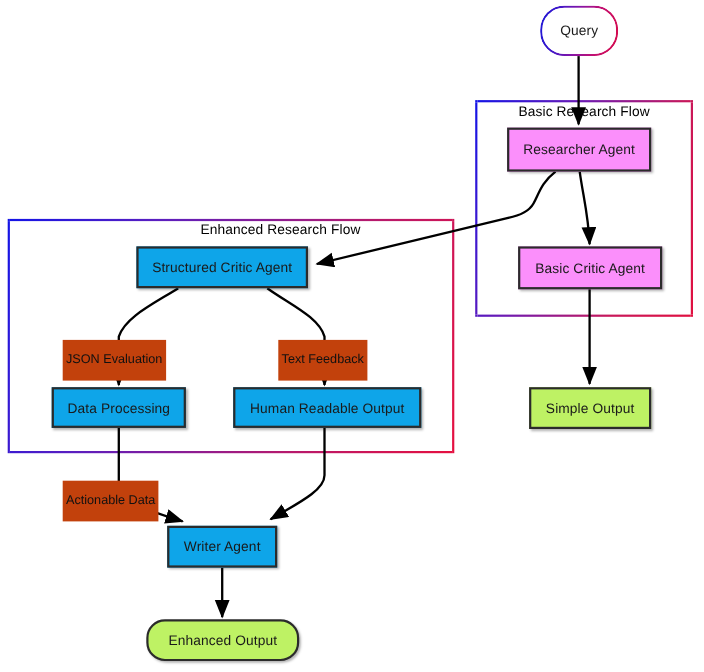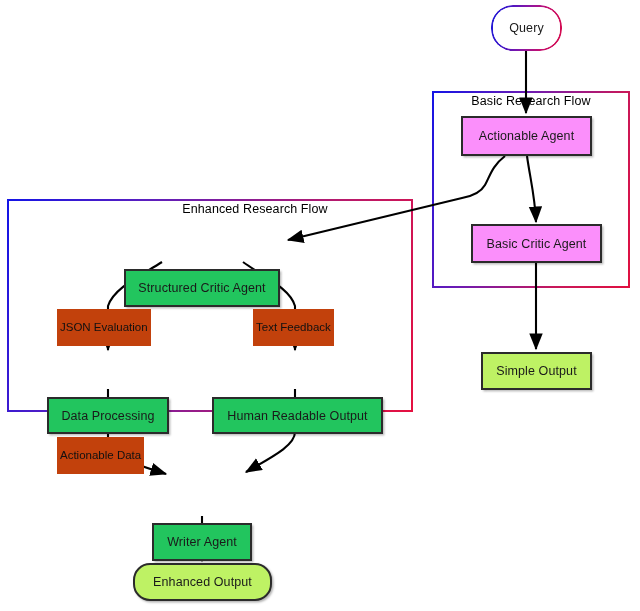--- a/index.html
+++ b/index.html
@@ -57,21 +57,21 @@
     align-items: center;
     justify-content: center;
     font-size: 12.5px;
     color: #1a1a1a;
     text-align: center;
     border: 2px solid #2b2b2b;
     box-shadow: 1.5px 1.5px 2.2px rgba(0,0,0,0.30);
     white-space: nowrap;
     letter-spacing: 0.1px;
   }
-  .node.purple { background: #22c55e; margin-top: 45px; }
+  .node.purple { background: #0ea5e9; }
   .node.magenta { background: #fb8ffb; }
   .node.green  { background: #bef264; }
   .node.capsule {
     border: none;
     background: #ffffff;
     border-radius: 22px;
     box-shadow: none;
     position: absolute;
   }
   .capsule-ring {
@@ -146,21 +146,21 @@
 
     <path d="M202,516 L202,561" stroke="#000000" stroke-width="2.1" fill="none" marker-end="url(#arrow)"></path>
   </svg>
 
   <div class="node capsule" style="left:491px; top:5px; width:71px; height:46px;">
     <span class="capsule-ring"></span>
     <span class="capsule-inner">Query</span>
   </div>
 
   <div class="node magenta" style="left:461px; top:116px; width:131px; height:40px;">
-    <span>Actionable Agent</span>
+    <span>Researcher Agent</span>
   </div>
 
   <div class="node magenta" style="left:471px; top:224px; width:131px; height:39px;">
     <span>Basic Critic Agent</span>
   </div>
 
   <div class="node green" style="left:481px; top:352px; width:111px; height:38px;">
     <span>Simple Output</span>
   </div>
 

